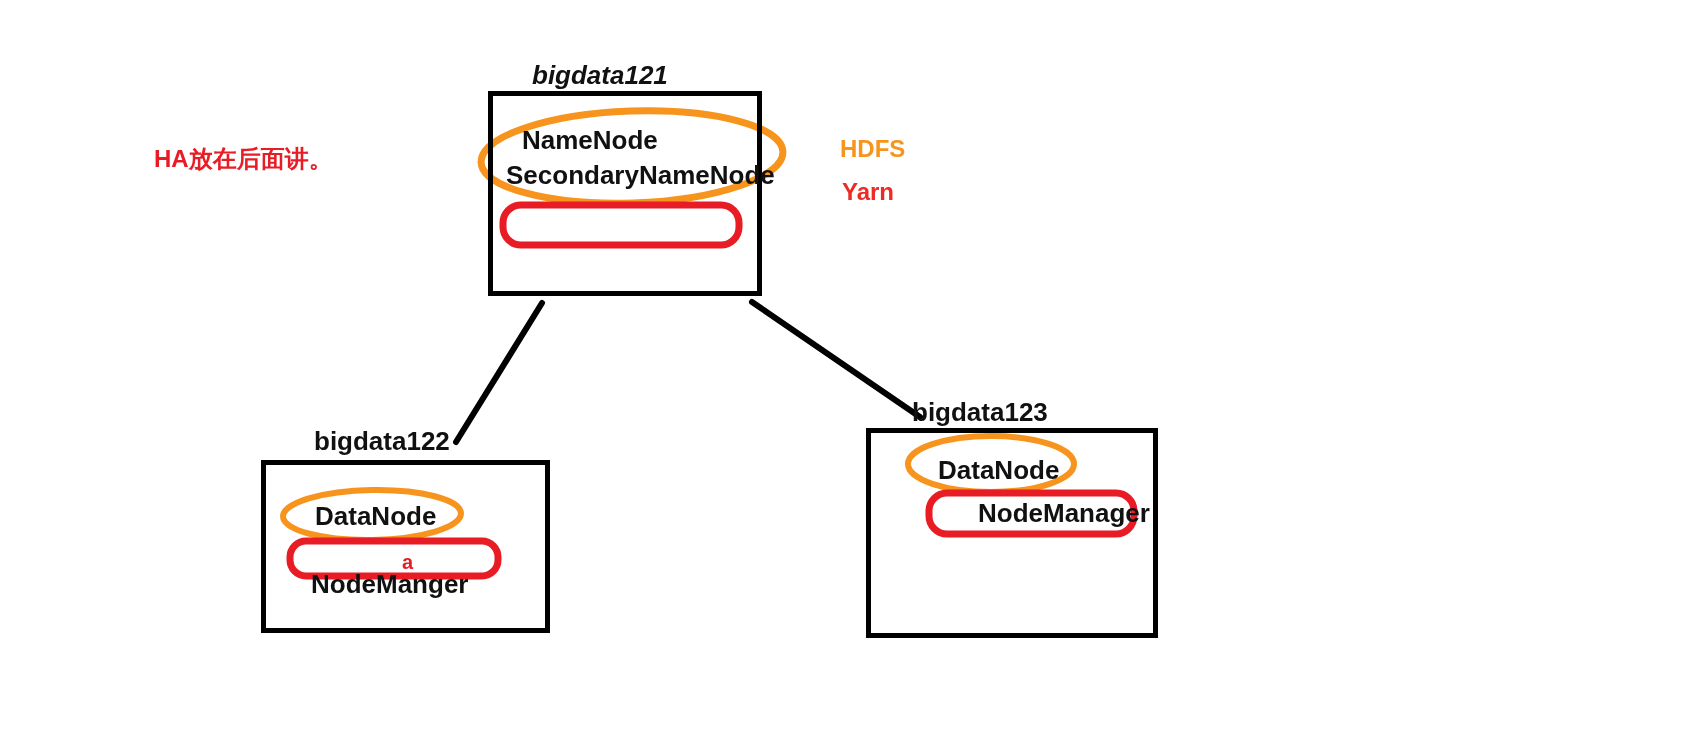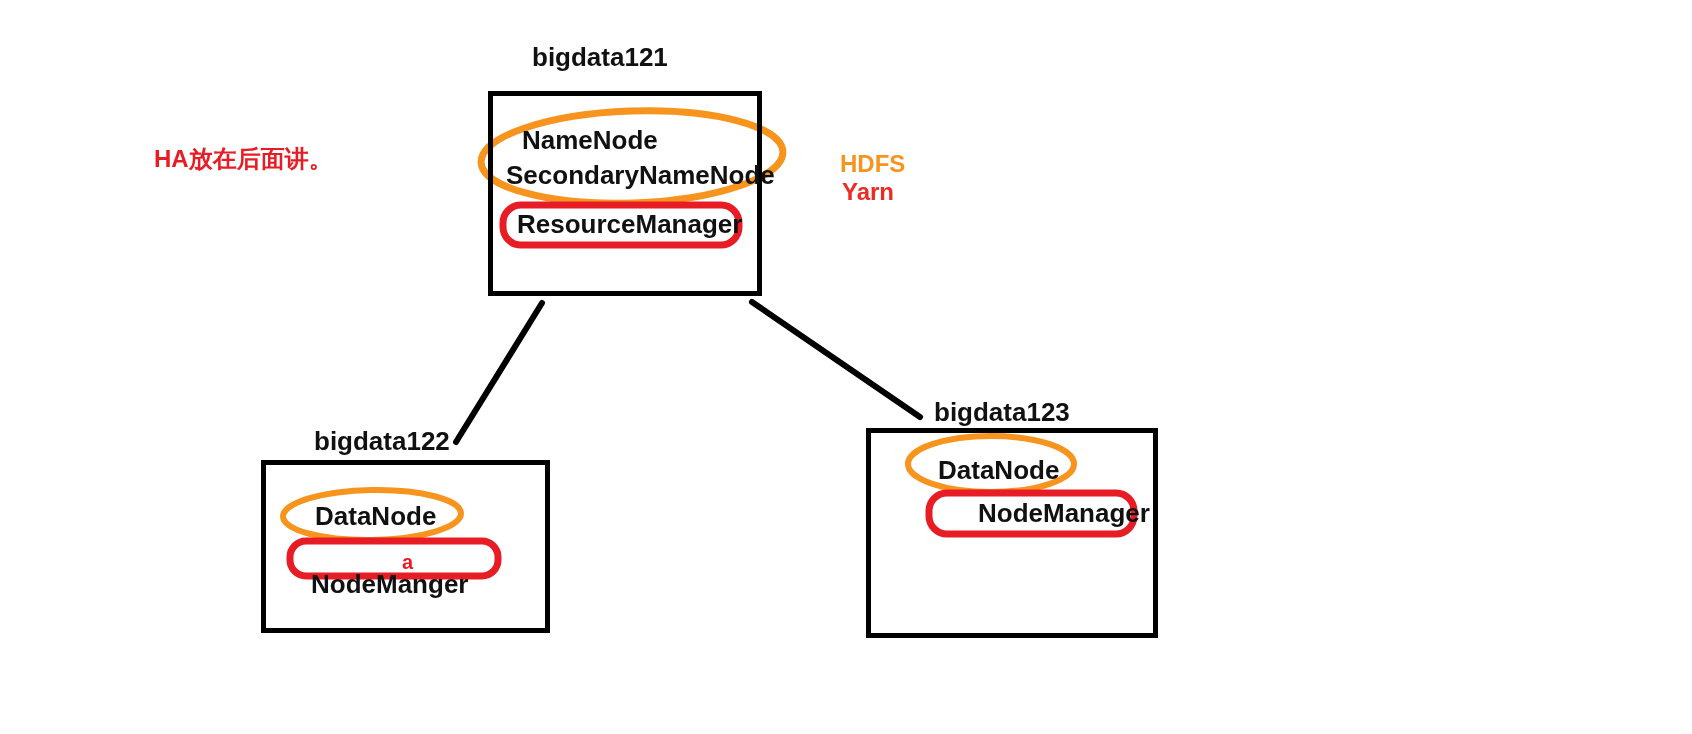--- a/index.html
+++ b/index.html
@@ -53,33 +53,32 @@
     <ellipse cx="372" cy="515" rx="89" ry="25" stroke-width="6" transform="rotate(-1 372 515)" stroke="#f7941d"></ellipse>
     <ellipse cx="991" cy="464" rx="83" ry="28" stroke-width="6" stroke="#f7941d"></ellipse>
 
     <rect x="503" y="205" width="236" height="40" rx="18" stroke-width="7" stroke="#e81c24"></rect>
     <rect x="290" y="541" width="208" height="35" rx="16" stroke-width="7" stroke="#e81c24"></rect>
     <rect x="929" y="493" width="205" height="41" rx="18" stroke-width="7" stroke="#e81c24"></rect>
   </svg>
 
   <div class="label t25" style="left: 154px; top: 147px; color: rgb(232, 28, 36);">HA放在后面讲。</div>
 
-  <div class="label t26" style="left:532px; top:44px;">bigdata121</div>
+  <div class="label t26" style="left:532px; top:62px;font-style:italic;">bigdata121</div>
   <div class="node-box" style="left:488px; top:91px; width:274px; height:205px;"></div>
   <div class="label t26" style="left:522px; top:127px;">NameNode</div>
   <div class="label t26" style="left:506px; top:162px;">SecondaryNameNode</div>
-  <div class="label t26" style="left:517px; top:211px;">ResourceManager</div>
 
-  <div class="label t25" style="left: 840px; top: 152px; color: rgb(247, 148, 29);">HDFS</div>
+  <div class="label t25" style="left: 840px; top: 137px; color: rgb(247, 148, 29);">HDFS</div>
   <div class="label t25" style="left: 842px; top: 180px; color: rgb(237, 43, 36); text-align: center;">Yarn</div>
 
   <div class="label t26" style="left:314px; top:428px;">bigdata122</div>
   <div class="node-box" style="left:261px; top:460px; width:289px; height:173px;"></div>
   <div class="label t26" style="left:315px; top:503px;">DataNode</div>
   <div class="label t26" style="left:311px; top:571px;">NodeManger</div>
   <div class="correction" style="left: 402px; top: 552px; color: rgb(232, 28, 36);">a</div>
 
-  <div class="label t26" style="left:934px; top:399px;">bigdata123</div>
+  <div class="label t26" style="left:912px; top:399px;">bigdata123</div>
   <div class="node-box" style="left:866px; top:428px; width:292px; height:210px;"></div>
   <div class="label t26" style="left:938px; top:457px;">DataNode</div>
   <div class="label t26" style="left:978px; top:500px;">NodeManager</div>
 
 </div>
 
 </body></html>

